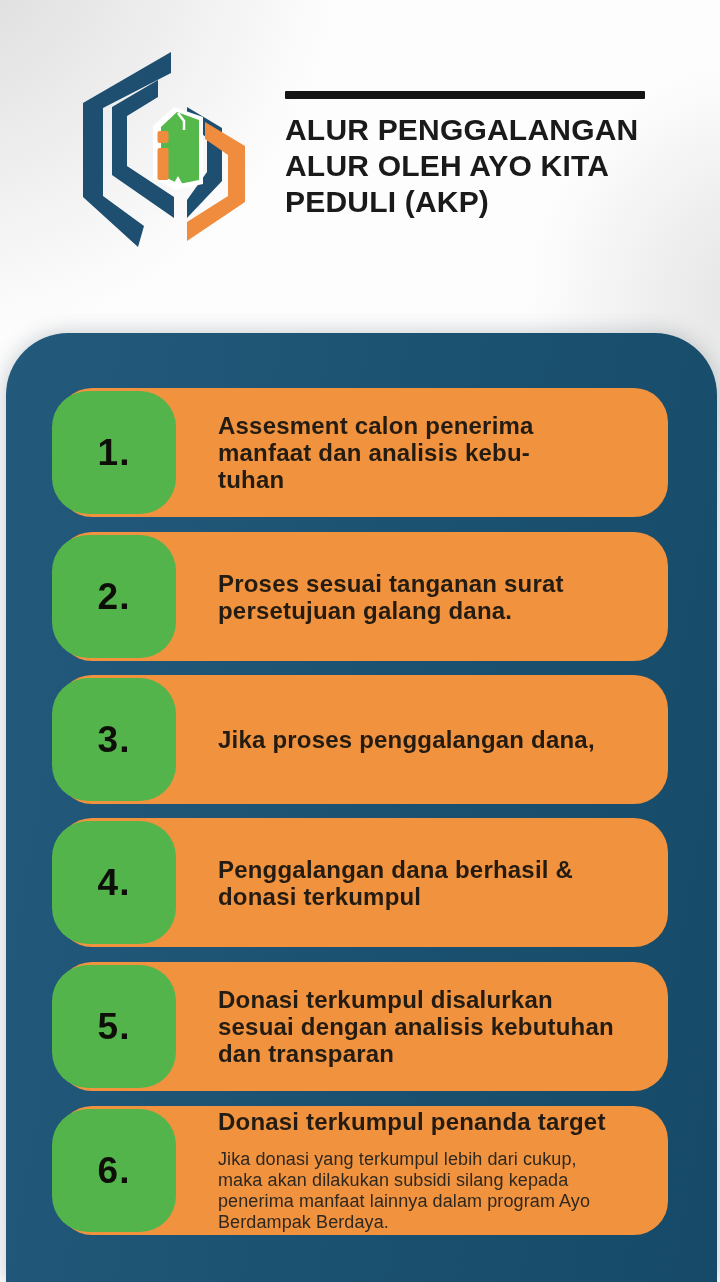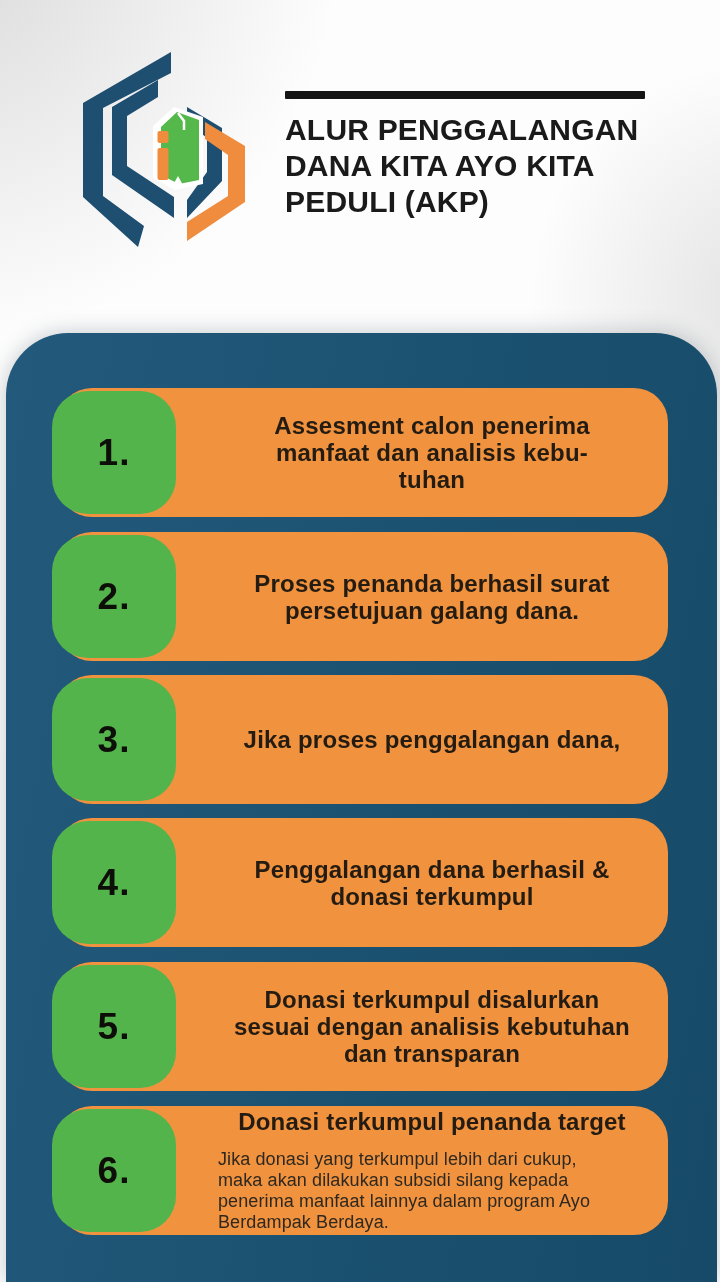--- a/index.html
+++ b/index.html
@@ -35,21 +35,21 @@
     background:var(--badge,#54b44c);border-radius:36px;
     display:flex;align-items:center;justify-content:center;
   }
   .badge-num{font-size:37px;font-weight:bold;color:#0e0e08;letter-spacing:1px;}
   .card-text{
     position:absolute;left:160px;right:22px;top:0;bottom:0;
     display:flex;flex-direction:column;justify-content:center;
   }
   .card-title{
     font-size:24px;line-height:27px;font-weight:bold;
-    color:var(--text-dark,#241c12);white-space:pre-line;letter-spacing:.2px;text-align:center;
+    color:var(--text-dark,#241c12);white-space:pre-line;letter-spacing:.2px;
   }
   .card-body{
     font-size:18px;line-height:21px;font-weight:normal;
     color:#2e2820;white-space:pre-line;margin-top:14px;letter-spacing:.1px;
   }
   .card-body:empty{display:none;}
   .c1{top:55px;}.c2{top:199px;}.c3{top:342px;}.c4{top:485px;}.c5{top:629px;}.c6{top:773px;}
 </style>
 </head>
 <body>
@@ -74,21 +74,21 @@
       <path d="M103,63 L109,71 L109,80" fill="none" stroke="#ffffff" stroke-width="2.5"></path>
       <path d="M98,135 L103,126 L108,135 Z" fill="#ffffff"></path>
 
       <rect x="82.5" y="81" width="11" height="12" rx="2" style="fill:var(--logo-orange,#f08c3e)"></rect>
       <rect x="82.5" y="98" width="11" height="32" rx="2" style="fill:var(--logo-orange,#f08c3e)"></rect>
     </svg>
   </div>
 
   <div class="title-block">
     <div class="title-bar"></div>
-    <h1 class="title">ALUR PENGGALANGAN DANA KITA AYO KITA PEDULI (AKP)</h1>
+    <h1 class="title">ALUR PENGGALANGAN ALUR OLEH AYO KITA PEDULI (AKP)</h1>
   </div>
 
   <section class="panel">
 
     <div class="card c1">
       <div class="badge">
         <span class="badge-num">1.</span>
       </div>
       <div class="card-text">
         <div class="card-title">Assesment calon penerima
@@ -96,21 +96,21 @@
 tuhan</div>
 
       </div>
     </div>
 
     <div class="card c2">
       <div class="badge">
         <span class="badge-num">2.</span>
       </div>
       <div class="card-text">
-        <div class="card-title">Proses penanda berhasil surat
+        <div class="card-title">Proses sesuai tanganan surat
 persetujuan galang dana.</div>
 
       </div>
     </div>
 
     <div class="card c3">
       <div class="badge">
         <span class="badge-num">3.</span>
       </div>
       <div class="card-text">

